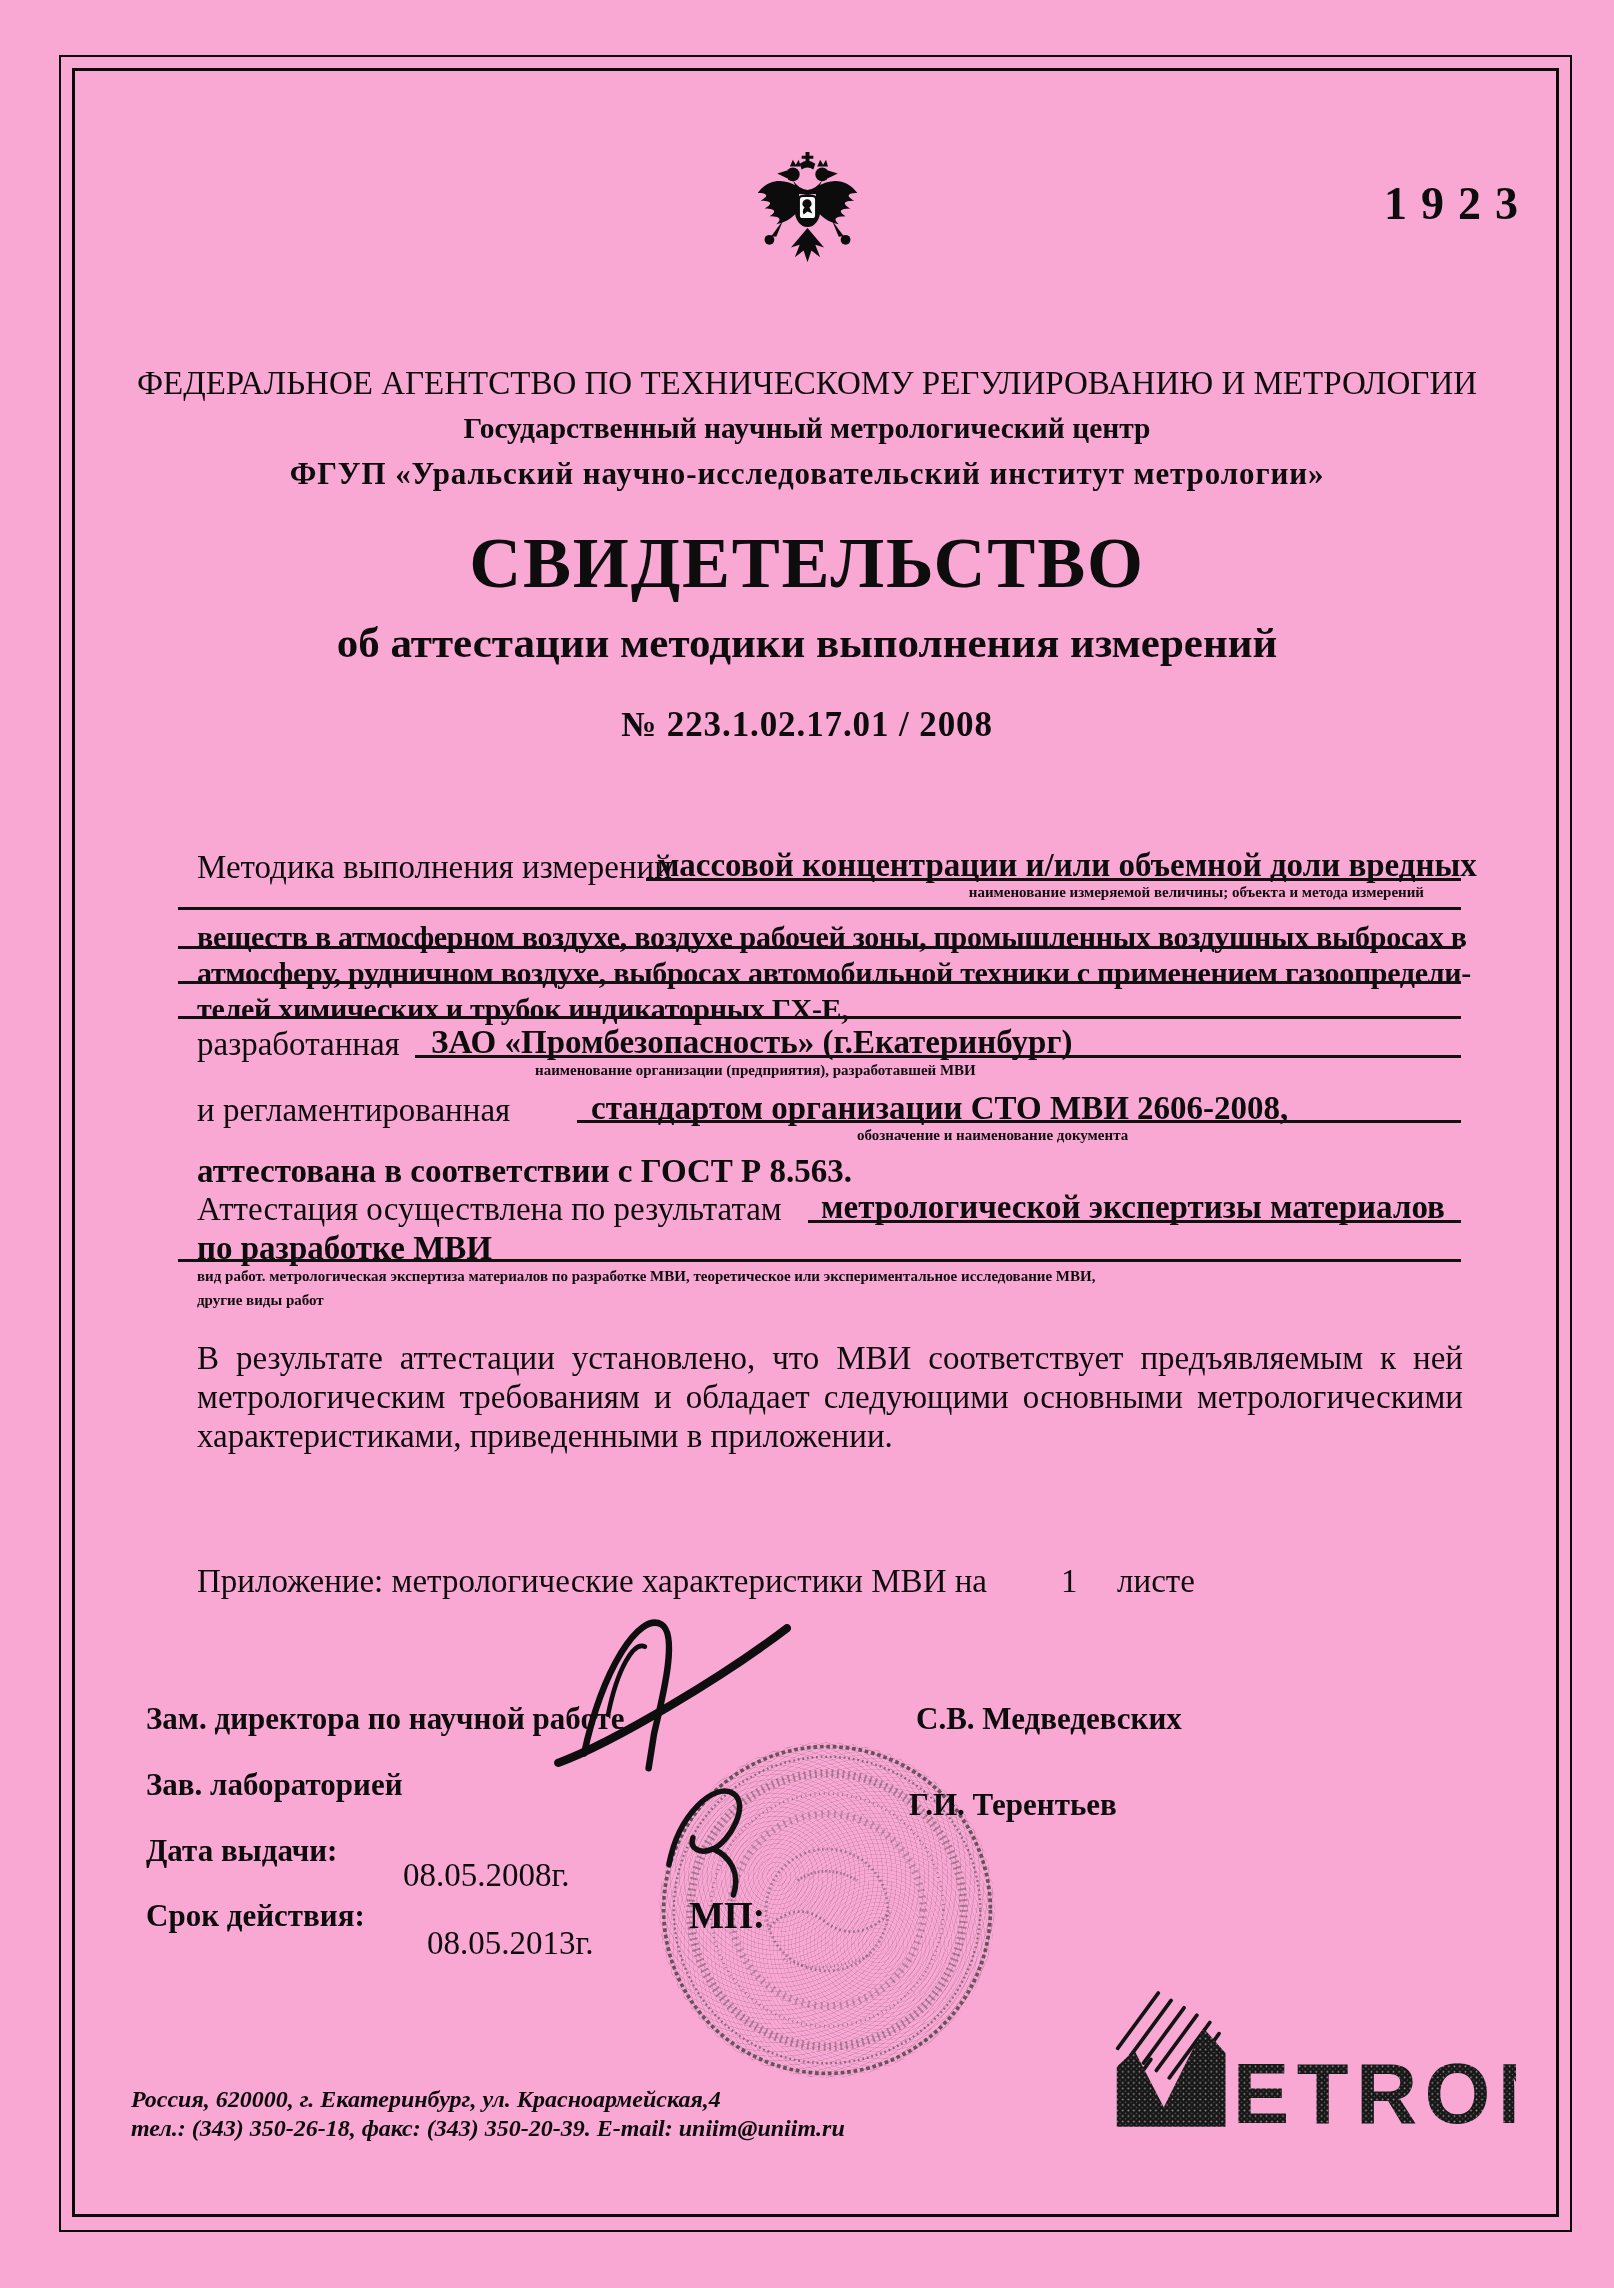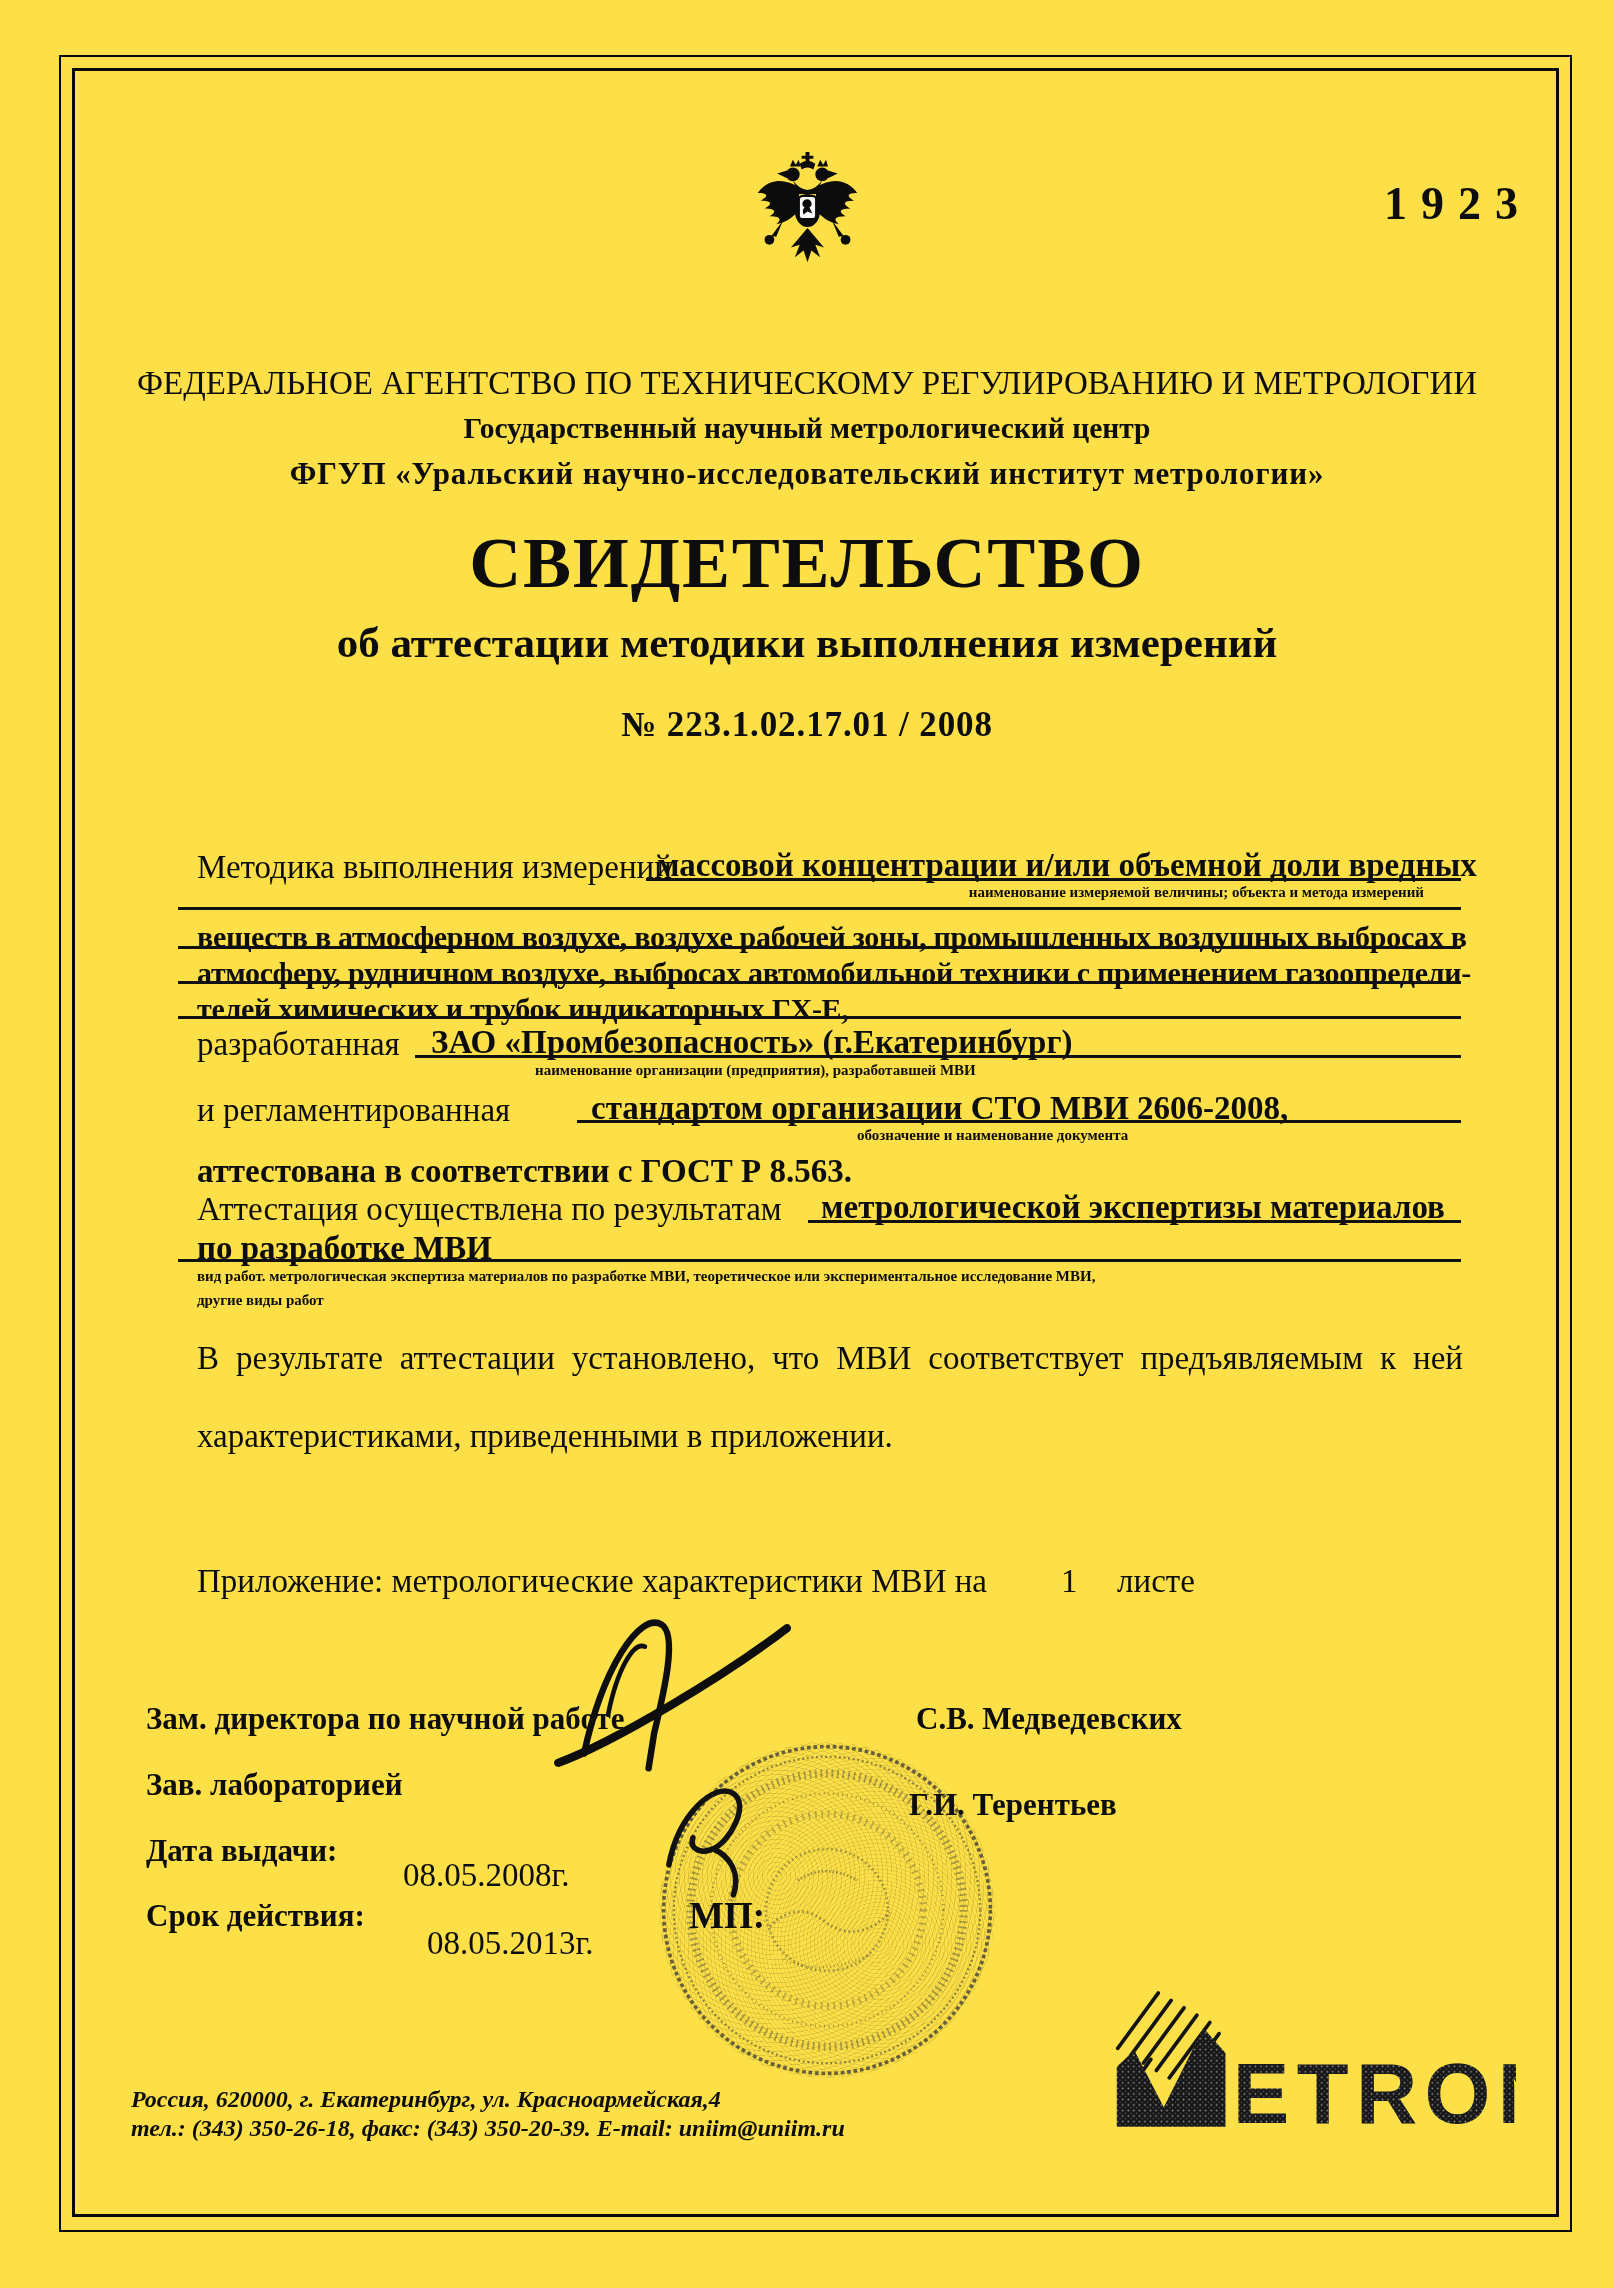--- a/index.html
+++ b/index.html
@@ -1,18 +1,18 @@
 <!DOCTYPE html>
 <html style="font-size:14.8px"><head>
 <meta charset="utf-8">
 <style>
   html,body{margin:0;padding:0;background:#e8e8e8;}
   .page{
     position:relative; width:1614px; height:2289px; margin:0 auto;
-    background:#fde047; overflow:hidden;
+    background:#f9a8d4; overflow:hidden;
     font-family:"Liberation Serif","DejaVu Serif",serif; color:#0d0d0d;
   }
   .border-outer{position:absolute; left:59px; top:55px; right:42px; bottom:57px; border:2.8px solid #0a0a0a;}
   .border-inner{position:absolute; left:72px; top:68px; right:55px; bottom:72px; border:3.7px solid #0a0a0a;}
   .abs{position:absolute; white-space:nowrap;}
   .ctr{position:absolute; left:0; width:1614px; text-align:center; white-space:nowrap;}
   .b{font-weight:bold;}
   .pgnum{font-size:46px; letter-spacing:14px; font-weight:600;}
   .h1{font-size:33px;}
   .h2{font-size:29.5px;}
@@ -112,20 +112,21 @@
   <div class="abs body36 b" style="left:821px; top:1189px;">метрологической экспертизы материалов</div>
   <div class="uline" style="left:808px; top:1220px; width:653px;"></div>
 
   <div class="abs body36 b" style="left:197px; top:1230px;">по разработке МВИ</div>
   <div class="uline" style="left:178px; top:1259px; width:1283px;"></div>
 
   <div class="abs cap" style="left:197px; top:1268px;">вид работ. метрологическая экспертиза материалов по разработке МВИ, теоретическое или экспериментальное исследование МВИ,</div>
   <div class="abs cap" style="left:197px; top:1292px;text-align:center;">другие виды работ</div>
 
   <div class="abs body36 just" style="left:197px; top:1340px; word-spacing:5.5px;">В результате аттестации установлено, что МВИ соответствует предъявляемым к ней</div>
+  <div class="abs body36 just" style="left:197px; top:1379px; word-spacing:5.5px;">метрологическим требованиям и обладает следующими основными метрологическими</div>
   <div class="abs body36 justlast" style="left:197px; top:1418px;">характеристиками, приведенными в приложении.</div>
 
   <div class="abs body36" style="left:197px; top:1563px;">Приложение: метрологические характеристики МВИ  на</div>
   <div class="abs body36" style="left:1061px; top:1563px;">1</div>
   <div class="abs body36" style="left:1117px; top:1563px;">листе</div>
 
   <div class="stamp-grain"></div>
   <div class="abs" style="left:659px; top:1742px; z-index:1;">
     <svg width="336" height="336" viewBox="0 0 364 364" fill="none" stroke="#383838">
       <circle cx="182" cy="182" r="177" stroke-width="4" stroke-dasharray="4 3" opacity="0.75"></circle>

